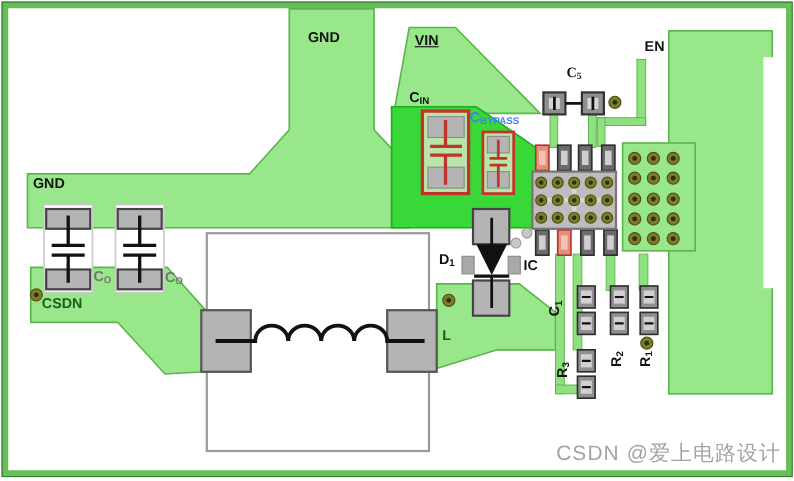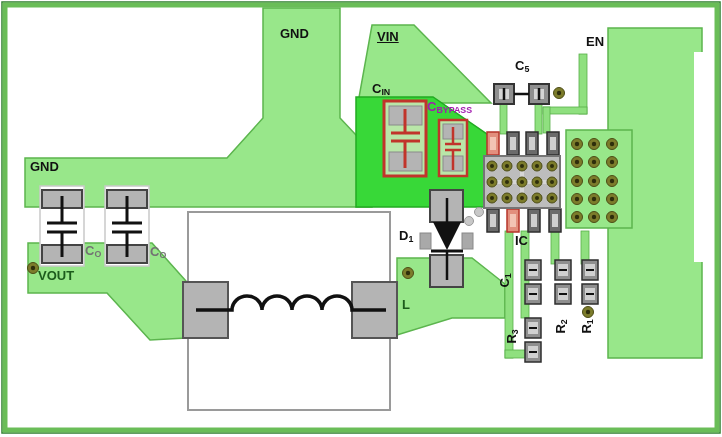--- a/index.html
+++ b/index.html
@@ -1,20 +1,20 @@
 <!DOCTYPE html>
 <html><head>
 <meta charset="utf-8">
 <style>
   html,body{margin:0;padding:0;background:#fff;font-family:"Liberation Sans",sans-serif;}
   #stage{position:relative;width:722px;height:437px;background:#ffffff;overflow:hidden;}
   #pcb-svg{position:absolute;left:0;top:0;}
   .lbl{position:absolute;font-weight:bold;font-size:13px;color:#111;line-height:1;white-space:nowrap;z-index:5;}
   .lbl .sub{font-size:0.68em;vertical-align:-0.22em;}
-  .red{color:#a21caf;}
+  .red{color:#3b82f6;}
   .gray{color:#737373;margin-top:29px;}
   .dkgreen{color:#1c5c1c;}
   .rot{transform:rotate(-90deg);transform-origin:center center;text-align:center;}
   #watermark{position:absolute;right:12px;top:399px;font-size:19px;font-weight:normal;
              color:#a3a3a3;z-index:9;letter-spacing:1px;}
 </style>
 </head>
 <body>
 
 <div id="stage">
@@ -259,49 +259,50 @@
       <path d="M586 294 H594" stroke="#111" stroke-width="2"></path>
     </g>
   </g>
 </svg>
 
 <div class="lbl" style="left:280px;top:27px;">GND</div>
 <div class="lbl" style="left:377px;top:30px;text-decoration:underline;">VIN</div>
 <div class="lbl" style="left:586px;top:35px;">EN</div>
 <div class="lbl" style="left:30px;top:160px;">GND</div>
 
-<div class="lbl" style="left:515px;top:59px;">
+<div class="lbl" style="left:515px;top:59px;font-family:Liberation Serif, serif;">
   <span>C</span><span class="sub">5</span>
 </div>
 <div class="lbl" style="left:372px;top:82px;">
   <span>C</span><span class="sub">IN</span>
 </div>
 <div class="lbl red" style="left:427px;top:100px;">
   <span>C</span><span class="sub">BYPASS</span>
 </div>
 <div class="lbl gray" style="left:85px;top:215px;">
   <span>C</span><span class="sub">O</span>
 </div>
 <div class="lbl gray" style="left:150px;top:216px;">
   <span>C</span><span class="sub">O</span>
 </div>
-<div class="lbl dkgreen" style="left:38px;top:269px;">VOUT</div>
+<div class="lbl dkgreen" style="left:38px;top:269px;">CSDN</div>
 <div class="lbl" style="left:399px;top:229px;">
   <span>D</span><span class="sub">1</span>
 </div>
-<div class="lbl" style="left:476px;top:234px;margin-left:39px;">IC</div>
+<div class="lbl" style="left:476px;top:234px;">IC</div>
 <div class="lbl dkgreen" style="left:402px;top:298px;">L</div>
 
 <div class="lbl rot" style="left:492px;top:273px;width:26px;">
   <span>C</span><span class="sub">1</span>
 </div>
 <div class="lbl rot" style="left:499px;top:329px;width:26px;">
   <span>R</span><span class="sub">3</span>
 </div>
 <div class="lbl rot" style="left:548px;top:319px;width:26px;">
   <span>R</span><span class="sub">2</span>
 </div>
 <div class="lbl rot" style="left:574px;top:319px;width:26px;">
   <span>R</span><span class="sub">1</span>
 </div>
 
+<div id="watermark">CSDN @爱上电路设计</div>
 
 </div>
 
 </body></html>

